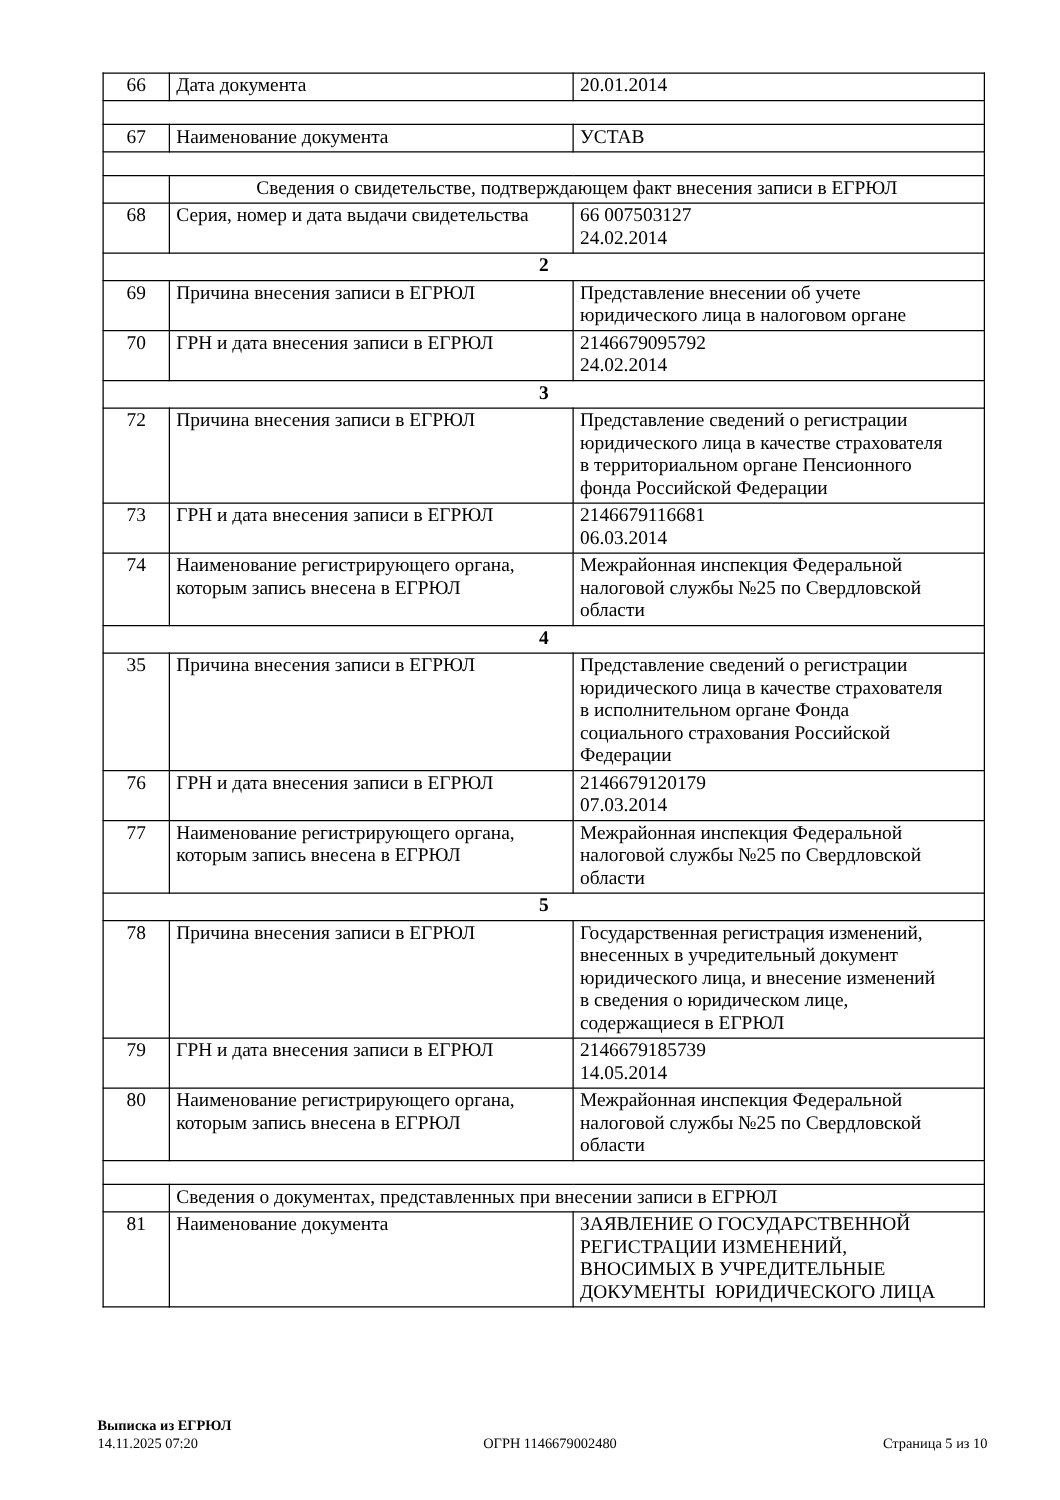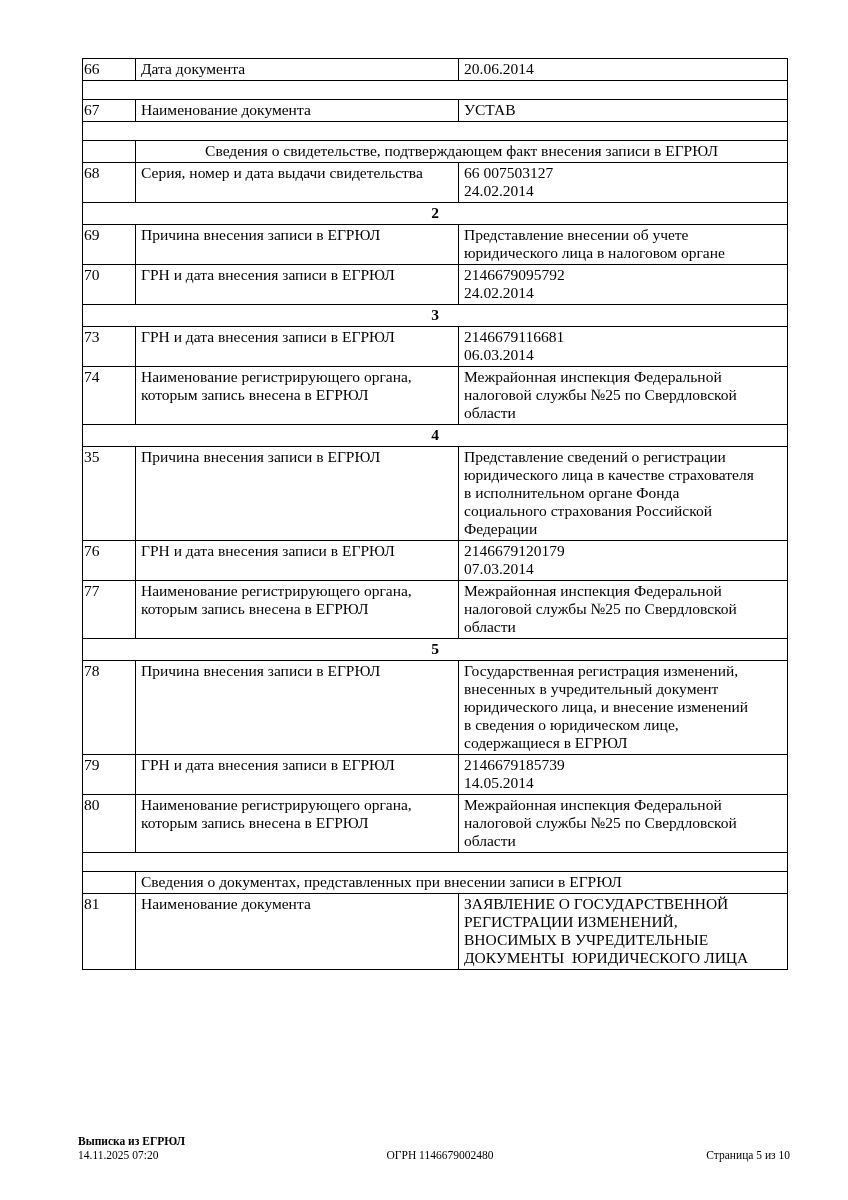--- a/index.html
+++ b/index.html
@@ -28,21 +28,21 @@
   }
   table.doc-table td {
     border: 1px solid #000000;
     vertical-align: top;
     padding: 1px 5px 2px 5px;
     white-space: pre-wrap;
     overflow: hidden;
     word-wrap: break-word;
   }
   table.doc-table td.num {
-    text-align: left;
+    text-align: center;
     padding-left: 1px;
     padding-right: 1px;
   }
   table.doc-table td.gap-cell {
     height: 18px;
     padding: 0;
   }
   table.doc-table td.sect-num {
     text-align: center;
     font-weight: bold;
@@ -87,21 +87,21 @@
   <table class="doc-table">
     <colgroup>
       <col style="width:53px">
       <col style="width:323px">
       <col style="width:329px">
     </colgroup>
     <tbody>
         <tr>
           <td class="num">66</td>
           <td class="label">Дата документа</td>
-          <td class="value">20.06.2014</td>
+          <td class="value">20.01.2014</td>
         </tr>
         <tr>
           <td colspan="3" class="gap-cell"></td>
         </tr>
         <tr>
           <td class="num">67</td>
           <td class="label">Наименование документа</td>
           <td class="value">УСТАВ</td>
         </tr>
         <tr>
@@ -127,20 +127,28 @@
 юридического лица в налоговом органе</td>
         </tr>
         <tr>
           <td class="num">70</td>
           <td class="label">ГРН и дата внесения записи в ЕГРЮЛ</td>
           <td class="value">2146679095792
 24.02.2014</td>
         </tr>
         <tr>
           <td colspan="3" class="sect-num">3</td>
+        </tr>
+        <tr>
+          <td class="num">72</td>
+          <td class="label">Причина внесения записи в ЕГРЮЛ</td>
+          <td class="value">Представление сведений о регистрации
+юридического лица в качестве страхователя
+в территориальном органе Пенсионного
+фонда Российской Федерации</td>
         </tr>
         <tr>
           <td class="num">73</td>
           <td class="label">ГРН и дата внесения записи в ЕГРЮЛ</td>
           <td class="value">2146679116681
 06.03.2014</td>
         </tr>
         <tr>
           <td class="num">74</td>
           <td class="label">Наименование регистрирующего органа,

